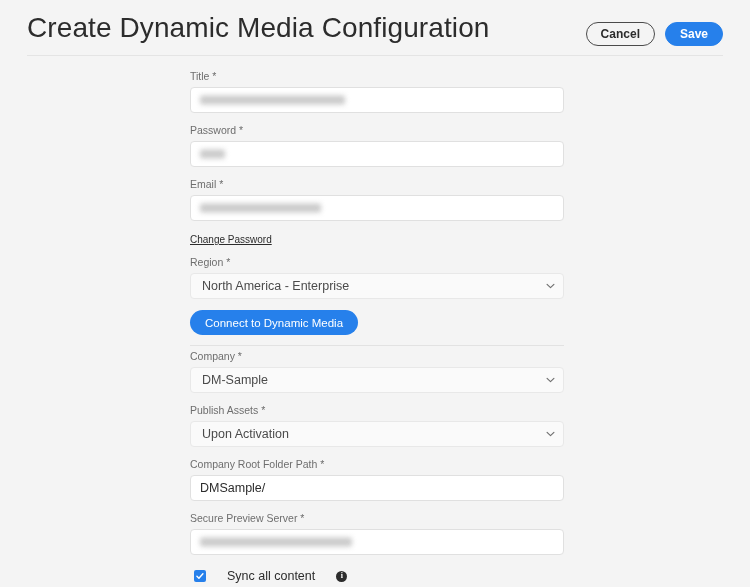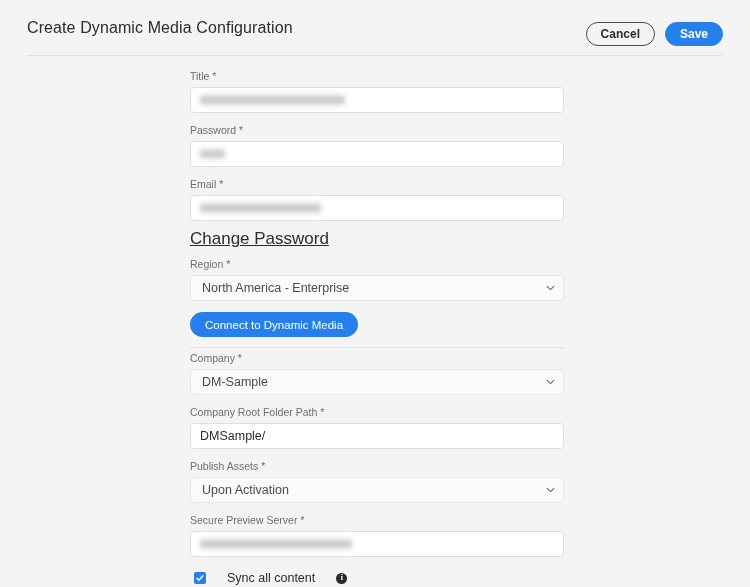--- a/index.html
+++ b/index.html
@@ -19,21 +19,21 @@
 
   
   .page-header {
     position: relative;
     height: 56px;
     display: flex;
     align-items: center;
     padding: 0 27px;
   }
   .page-title {
-    font-size: 16px;
+    font-size: 28px;
     font-weight: 400;
     color: #2c2c2c;
     letter-spacing: 0.1px;
     white-space: nowrap;
   }
   .header-actions {
     margin-left: auto;
     display: flex;
     align-items: center;
     gap: 10px;
@@ -148,21 +148,21 @@
     width: 9px;
     height: 9px;
     pointer-events: none;
   }
   .chevron svg { display: block; }
 
   .link-row {
     margin: -3px 0 9px 0;
   }
   .change-password-link {
-    font-size: 17px;
+    font-size: 10px;
     color: #2c2c2c;
     text-decoration: underline;
     cursor: pointer;
   }
 
   .connect-row {
     margin: 7px 0 10px 0;
   }
   .btn-connect {
     background: #2680eb;
@@ -292,37 +292,37 @@
         <div class="select-box">DM-Sample</div>
         <span class="chevron">
           <svg viewBox="0 0 10 10" width="9" height="9" aria-hidden="true">
             <path d="M1.2 3.2 L5 6.8 L8.8 3.2" fill="none" stroke="#707070" stroke-width="1.3" stroke-linecap="round" stroke-linejoin="round"></path>
           </svg>
         </span>
       </div>
     </div>
 
     <div class="field">
-      <label class="field-label">Company Root Folder Path *</label>
-      <input class="text-input" type="text" value="DMSample/" style="">
-    </div>
-
-    <div class="field">
       <label class="field-label">Publish Assets *</label>
       <div class="select-wrap">
         <div class="select-box">Upon Activation</div>
         <span class="chevron">
           <svg viewBox="0 0 10 10" width="9" height="9" aria-hidden="true">
             <path d="M1.2 3.2 L5 6.8 L8.8 3.2" fill="none" stroke="#707070" stroke-width="1.3" stroke-linecap="round" stroke-linejoin="round"></path>
           </svg>
         </span>
       </div>
     </div>
 
     <div class="field">
+      <label class="field-label">Company Root Folder Path *</label>
+      <input class="text-input" type="text" value="DMSample/" style="">
+    </div>
+
+    <div class="field">
       <label class="field-label">Secure Preview Server *</label>
       <div class="redact-holder">
         <input class="text-input redacted" type="text" value="" style="">
         <span class="redact-bar" style="width: 152px;"></span>
       </div>
     </div>
 
     <div class="checkbox-row">
       <span class="checkbox">
         <svg viewBox="0 0 12 12" width="10" height="10" aria-hidden="true">

